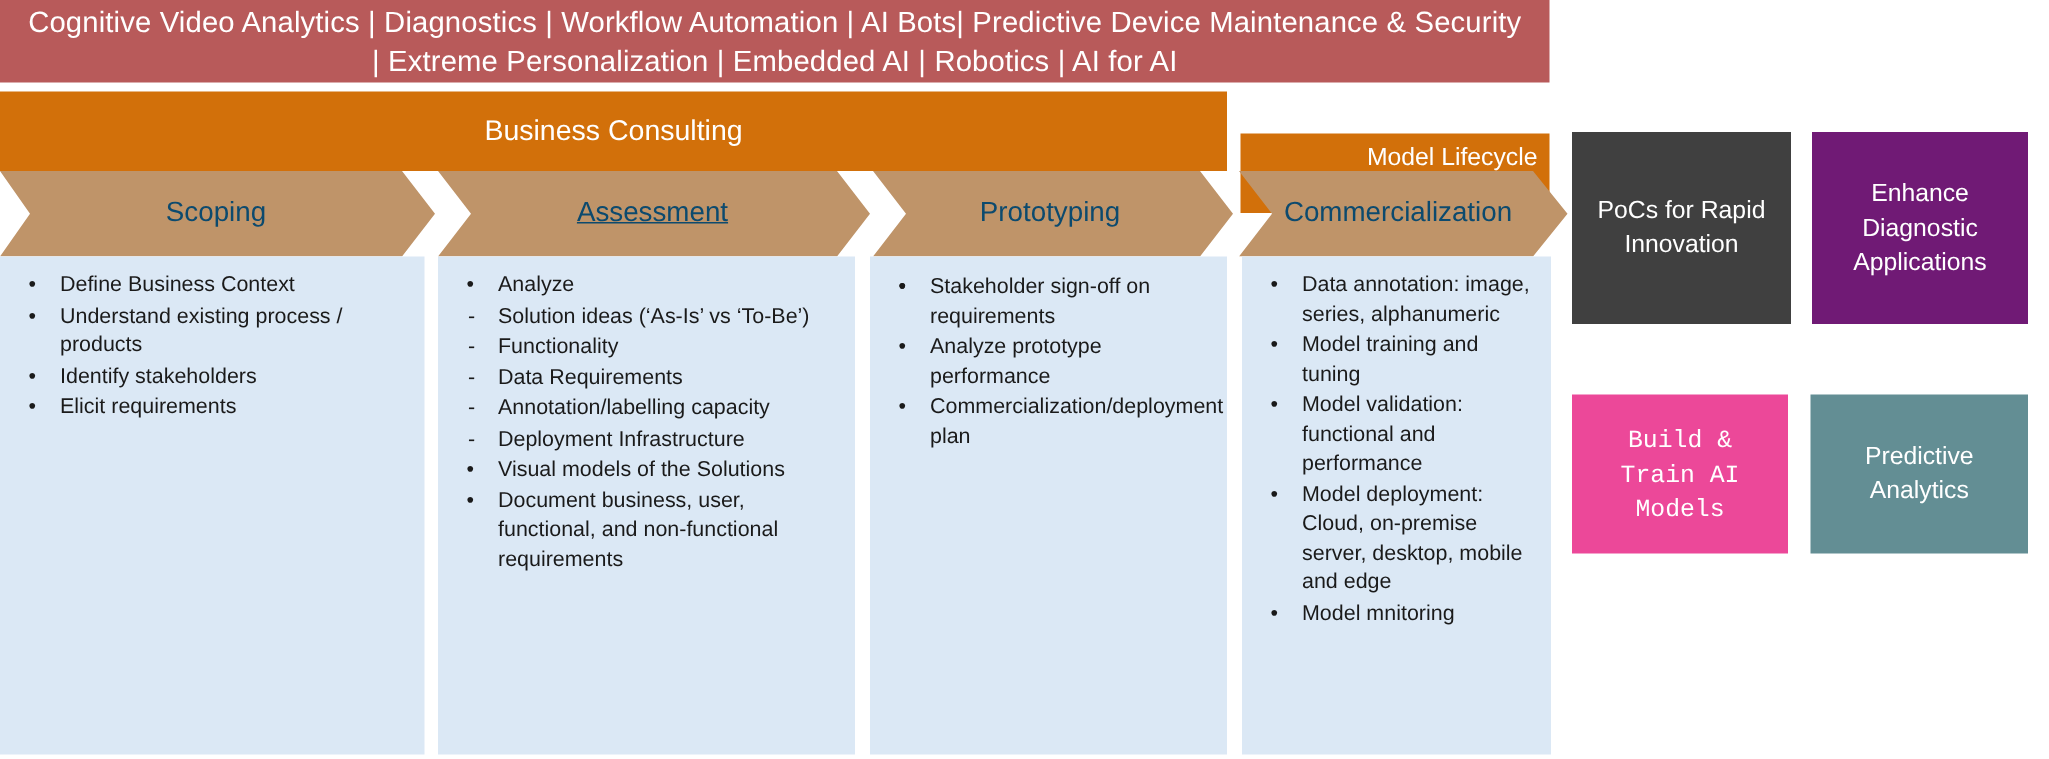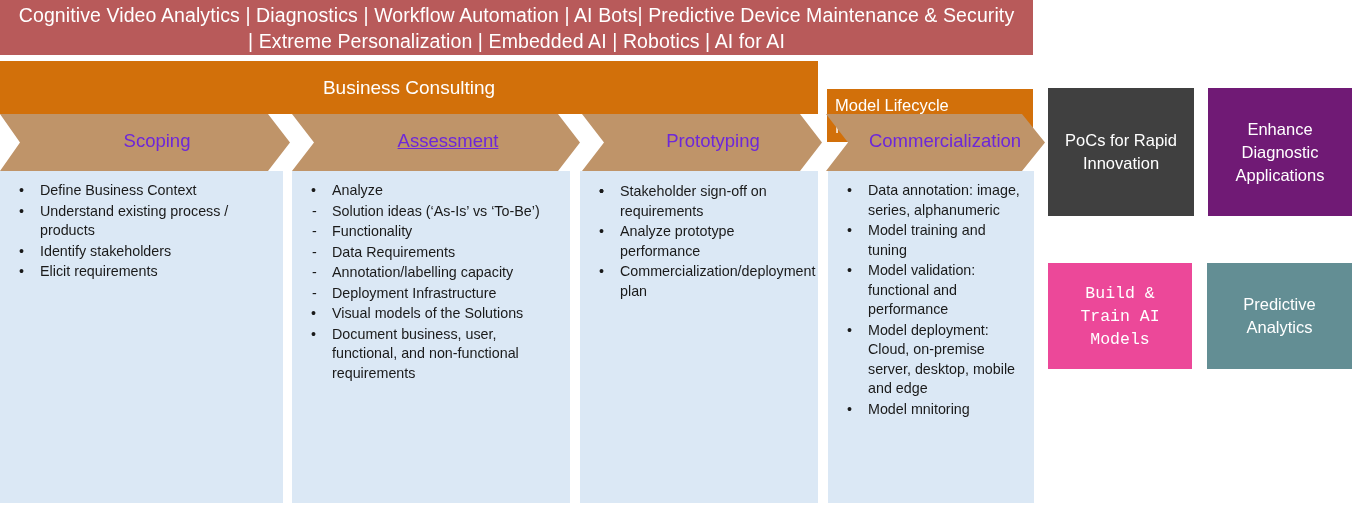--- a/index.html
+++ b/index.html
@@ -38,21 +38,21 @@
   #banner .bline { white-space: nowrap; }
 
   
   .orange-bar {
     position: absolute;
     background: #d2700a;
     color: #ffffff;
     display: flex;
     align-items: center;
     justify-content: center;
-    text-align: left;
+    text-align: right;
     box-sizing: border-box;
   }
   #orange-business {
     left: 0;
     top: 61px;
     width: 818px;
     height: 53px;
     font-size: 19px;
   }
   #orange-mlm {
@@ -79,25 +79,24 @@
     width: 1050px;
     height: 57px;
   }
   .chev-label {
     position: absolute;
     top: 114px;
     height: 53px;
     display: flex;
     align-items: center;
     justify-content: center;
-    color: #6d28d9;
+    color: #0c4a6e;
     font-size: 18.5px;
     text-align: center;
     pointer-events: none;
-    margin-left: 13px;
   }
   #chev-label-0 { left: 0;    width: 288px; }
   #chev-label-1 { left: 292px; width: 286px; text-decoration: underline; }
   #chev-label-2 { left: 580px; width: 240px; }
   #chev-label-3 { left: 828px; width: 208px; }
 
   
   .panel {
     position: absolute;
     top: 171px;

